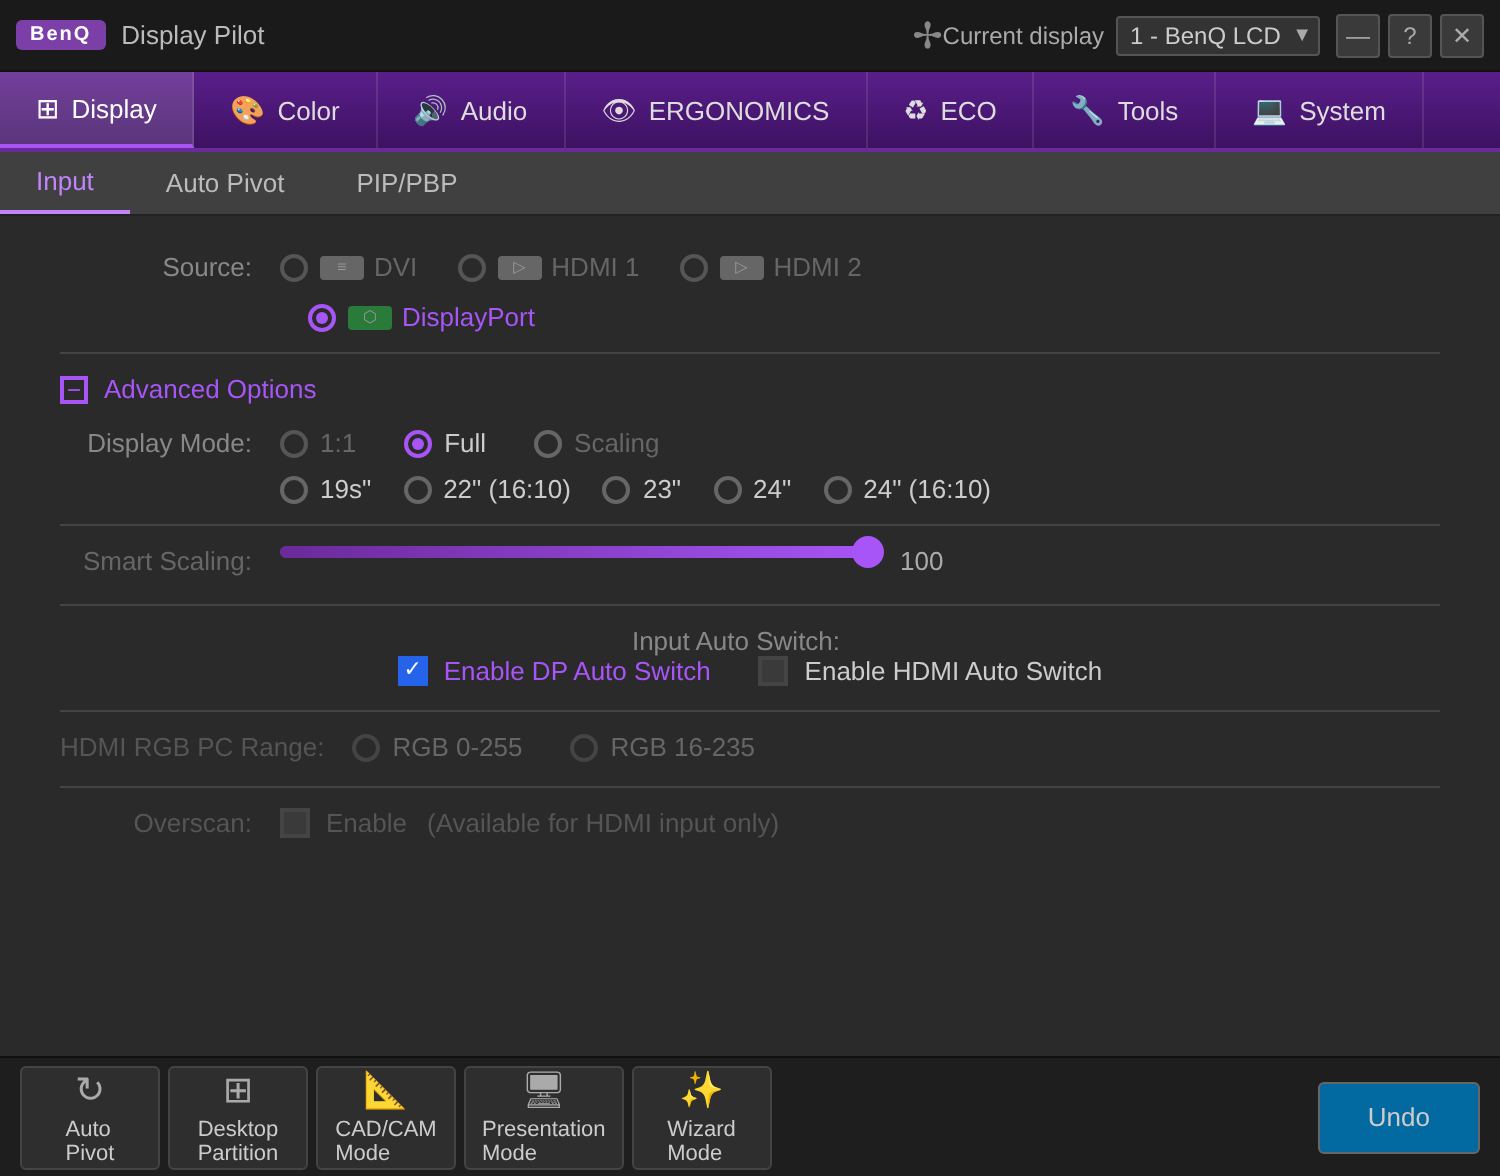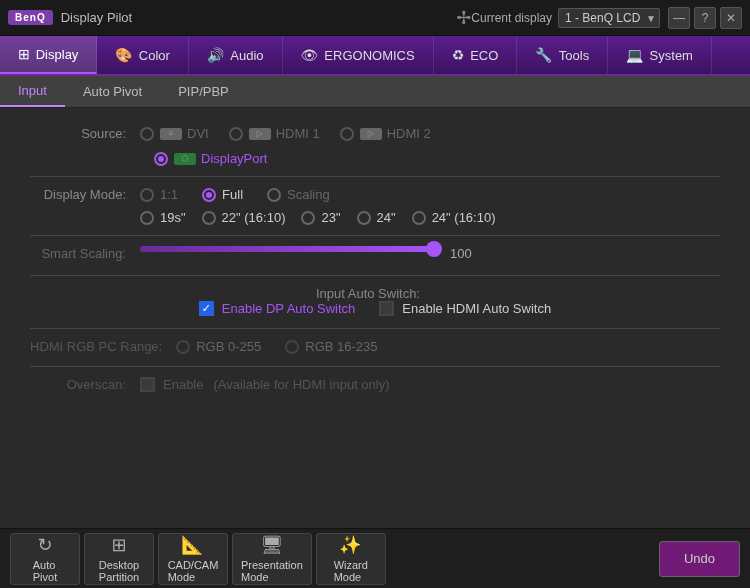--- a/index.html
+++ b/index.html
@@ -379,21 +379,21 @@
       color: #ccc;
       font-size: 11px;
       padding: 4px 8px;
     }
     .tool-icon {
       font-size: 18px;
       color: #aaa;
     }
     #undo-btn {
       margin-left: auto;
-      background: #701a75;
+      background: #0369a1;
       border: 1px solid #666;
       color: #ccc;
       font-size: 13px;
       padding: 8px 24px;
       cursor: pointer;
       border-radius: 3px;
       height: 36px;
     }
 
     
@@ -513,20 +513,24 @@
       <div class="radio-circle checked"></div>
       <span class="radio-label active">
         <span class="src-icon active-icon">⬡</span>
         DisplayPort
       </span>
     </div>
   </div>
 
   <div class="divider"></div>
 
+  <div id="advanced-options-header">
+    <div id="adv-toggle"></div>
+    <span id="adv-label">Advanced Options</span>
+  </div>
 
   <div class="display-mode-row">
     <span class="section-label">Display Mode:</span>
     <div class="mode-options">
       <div class="radio-item">
         <div class="radio-circle disabled"></div>
         <span class="radio-label disabled">1:1</span>
       </div>
       <div class="radio-item">
         <div class="radio-circle checked"></div>

